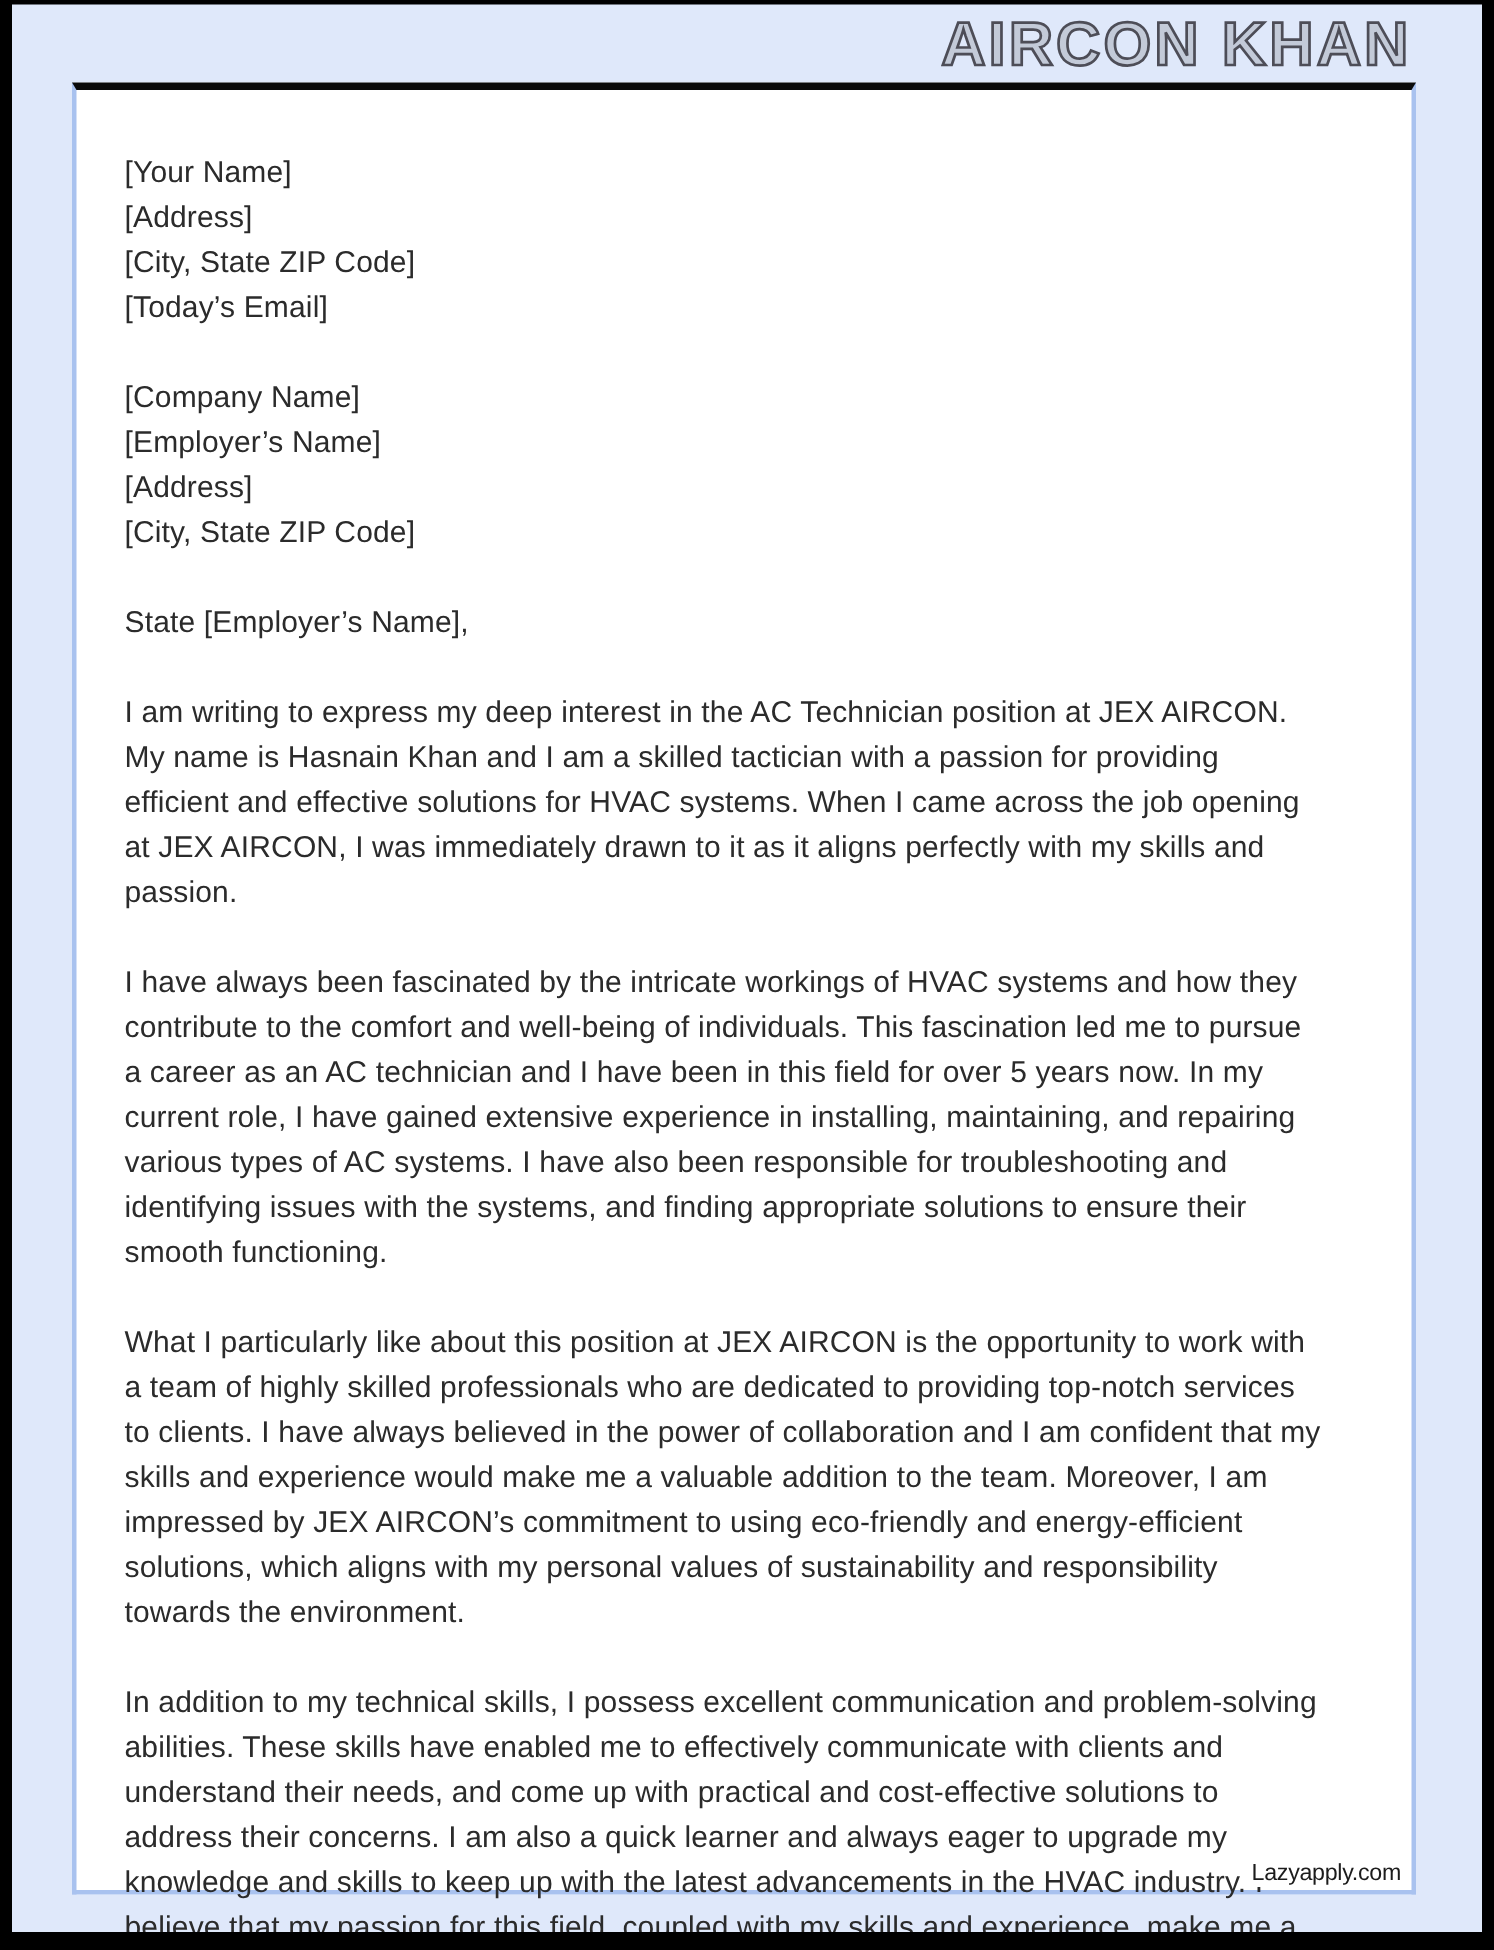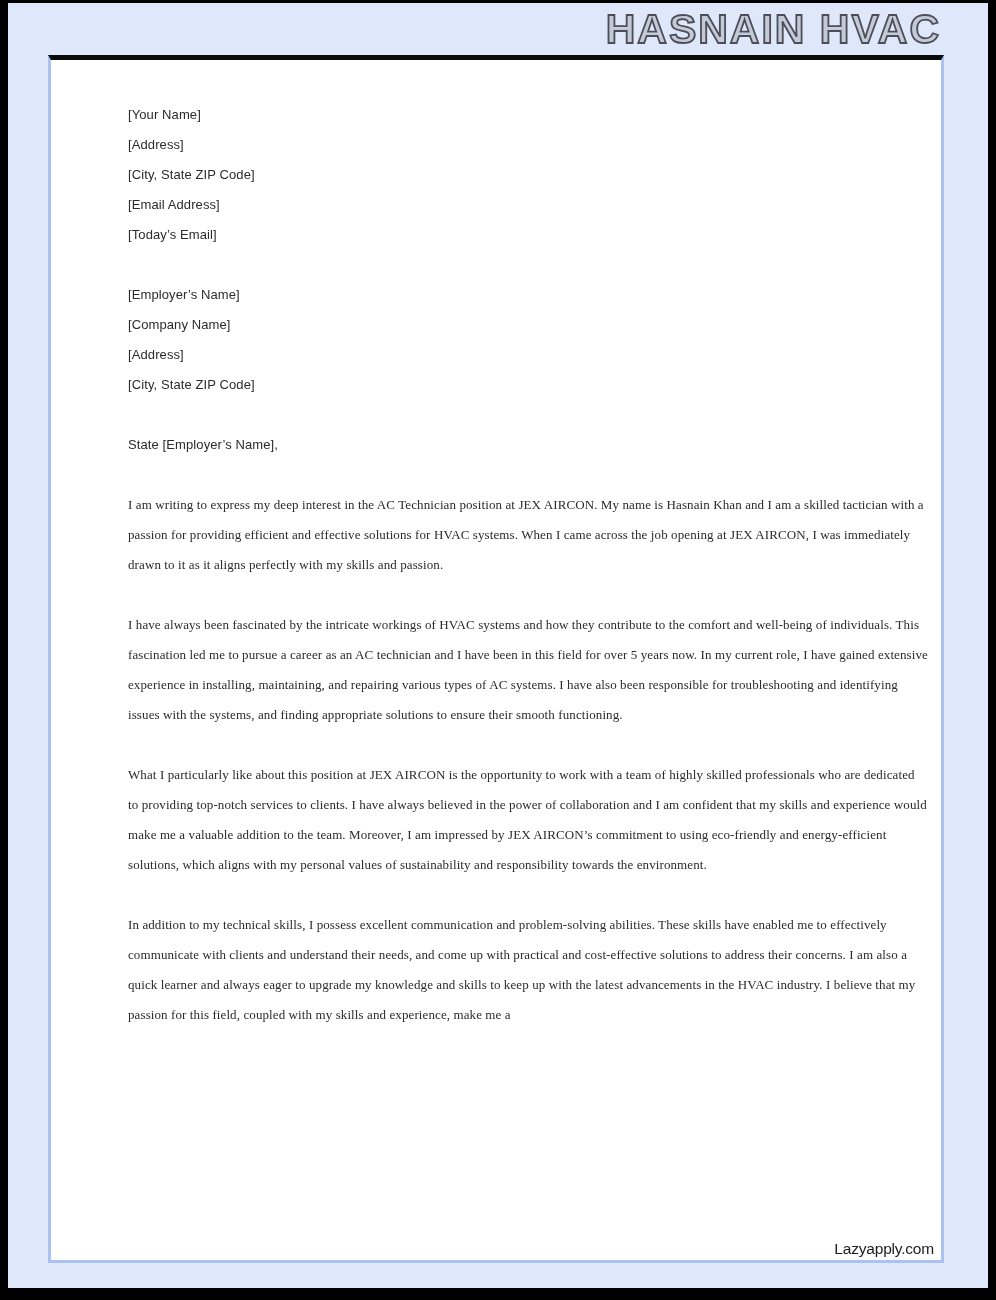--- a/index.html
+++ b/index.html
@@ -56,31 +56,31 @@
     width: 890px;
     height: 1200px;          
     background: #ffffff;
     border-top: 5px solid #0a0a0a;
     border-left: 3px solid #a9c2ef;
     border-right: 3px solid #a9c2ef;
     border-bottom: 3px solid #a9c2ef;
     z-index: 1;
   }
   .page-content {
-    padding: 40px 40px 0 77px;
+    padding: 40px 40px 0 32px;
     width: 800px;
-    font-size: 13px;
+    font-size: 20px;
     line-height: 30px;
     color: #2b2b2b;
     letter-spacing: 0.1px;
   }
   .block { margin: 0 0 0 0; }
   .block + .block { margin-top: 30px; }
   .line { white-space: pre; }
-  p.para { margin: 30px 0 0 0; font-family: Liberation Serif, serif; }
+  p.para { margin: 30px 0 0 0; }
   
   .watermark {
     position: absolute;
     right: 7px;
     bottom: 2px;
     background: #ffffff;
     padding: 2px 0 2px 6px;
     font-size: 15.5px;
     color: #1c1c1c;
     letter-spacing: -0.2px;
@@ -88,37 +88,36 @@
     line-height: 1;
     text-align: center;
   }
 </style>
 </head>
 <body>
 
 <div class="outer-frame"></div>
 
 <div class="header-band">
-  <span class="header-name">HASNAIN HVAC</span>
+  <span class="header-name">AIRCON KHAN</span>
 </div>
 
 <div class="page">
   <div class="page-content">
 
     <div class="block">
       <div class="line">[Your Name]</div>
       <div class="line">[Address]</div>
       <div class="line">[City, State ZIP Code]</div>
-      <div class="line">[Email Address]</div>
       <div class="line">[Today’s Email]</div>
     </div>
 
     <div class="block">
+      <div class="line">[Company Name]</div>
       <div class="line">[Employer’s Name]</div>
-      <div class="line">[Company Name]</div>
       <div class="line">[Address]</div>
       <div class="line">[City, State ZIP Code]</div>
     </div>
 
     <div class="block">State [Employer’s Name],</div>
 
     <p class="para">I am writing to express my deep interest in the AC Technician position at JEX AIRCON. My name is Hasnain Khan and I am a skilled tactician with a passion for providing efficient and effective solutions for HVAC systems. When I came across the job opening at JEX AIRCON, I was immediately drawn to it as it aligns perfectly with my skills and passion.</p>
     <p class="para">I have always been fascinated by the intricate workings of HVAC systems and how they contribute to the comfort and well-being of individuals. This fascination led me to pursue a career as an AC technician and I have been in this field for over 5 years now. In my current role, I have gained extensive experience in installing, maintaining, and repairing various types of AC systems. I have also been responsible for troubleshooting and identifying issues with the systems, and finding appropriate solutions to ensure their smooth functioning.</p>
     <p class="para">What I particularly like about this position at JEX AIRCON is the opportunity to work with a team of highly skilled professionals who are dedicated to providing top-notch services to clients. I have always believed in the power of collaboration and I am confident that my skills and experience would make me a valuable addition to the team. Moreover, I am impressed by JEX AIRCON’s commitment to using eco-friendly and energy-efficient solutions, which aligns with my personal values of sustainability and responsibility towards the environment.</p>
     <p class="para">In addition to my technical skills, I possess excellent communication and problem-solving abilities. These skills have enabled me to effectively communicate with clients and understand their needs, and come up with practical and cost-effective solutions to address their concerns. I am also a quick learner and always eager to upgrade my knowledge and skills to keep up with the latest advancements in the HVAC industry. I believe that my passion for this field, coupled with my skills and experience, make me a</p>

